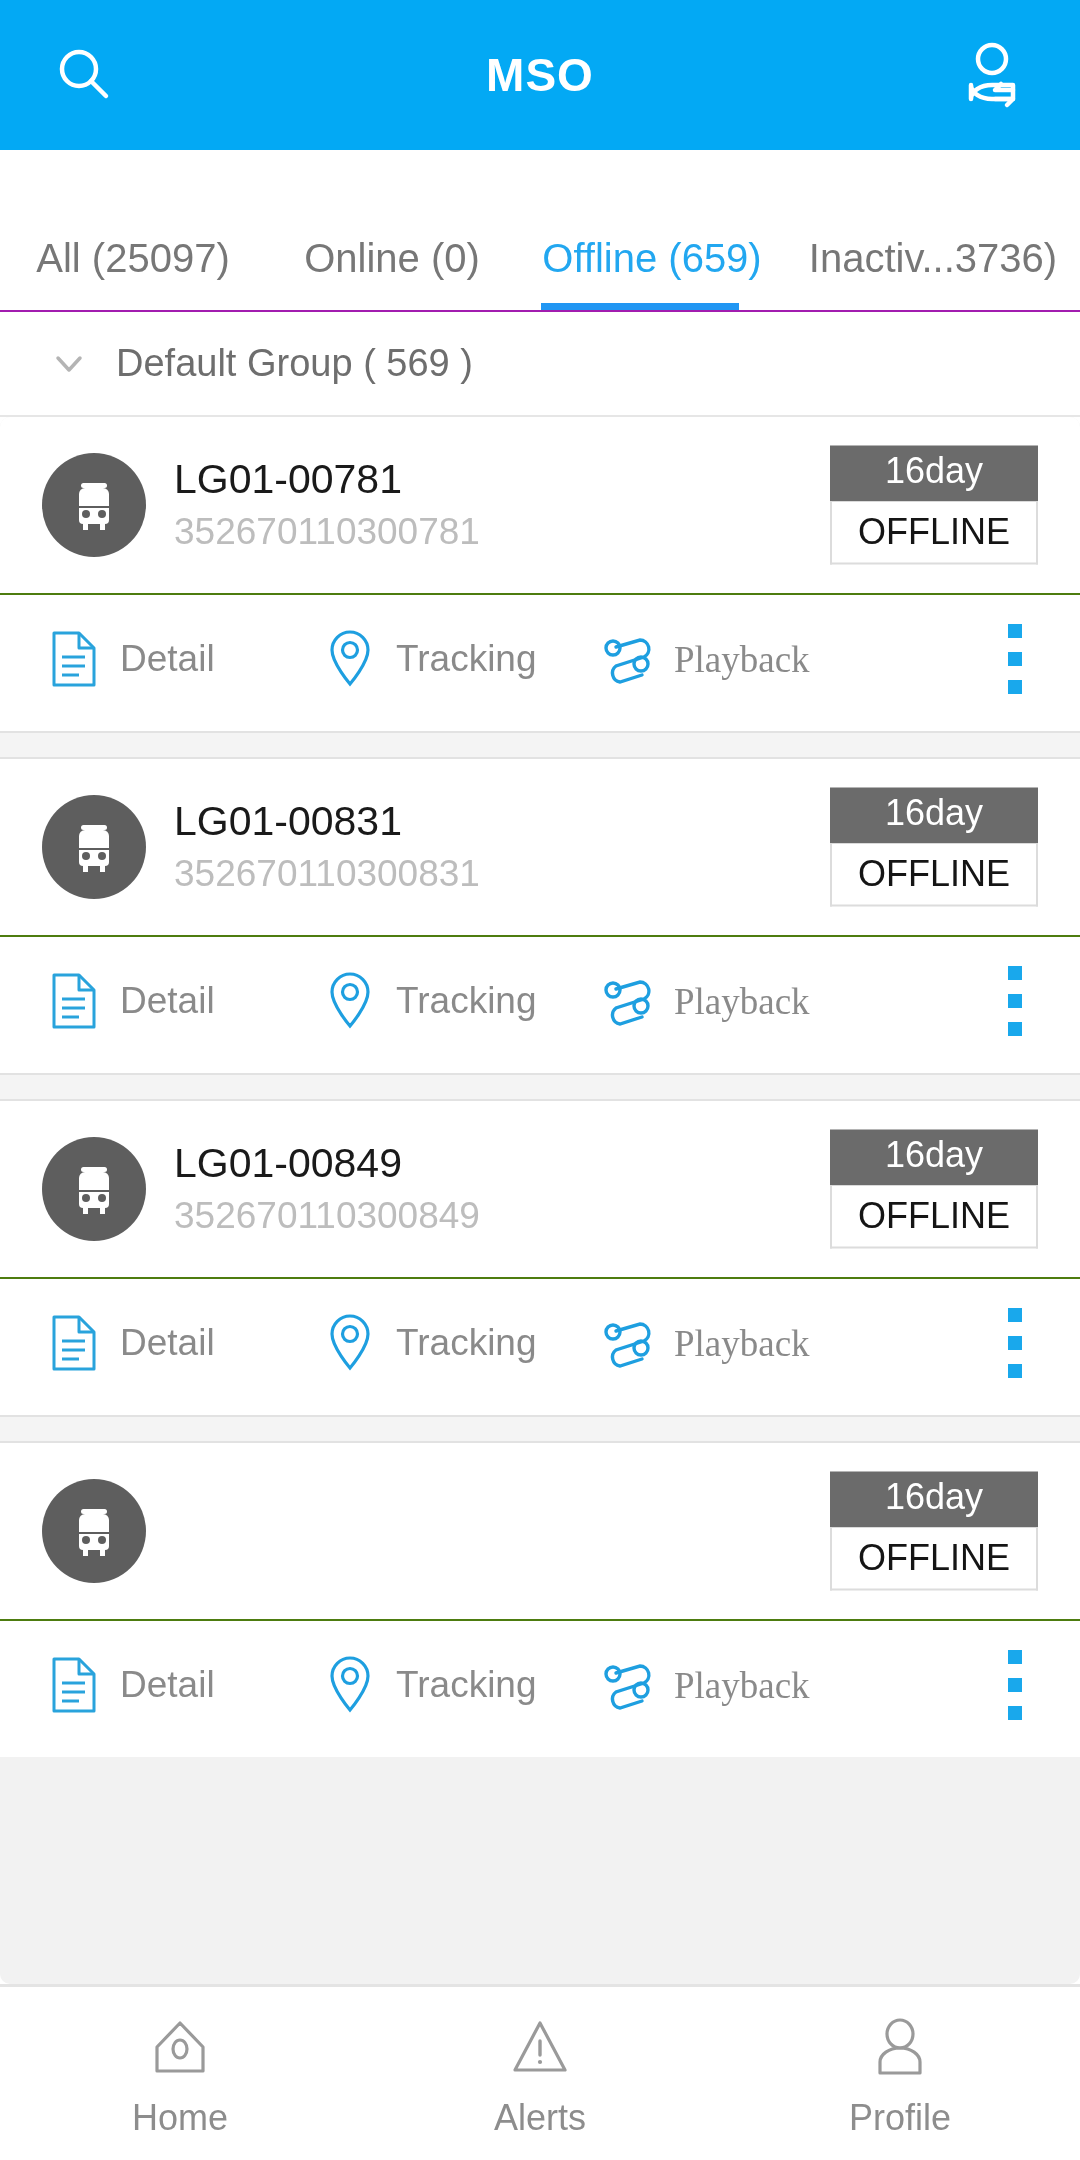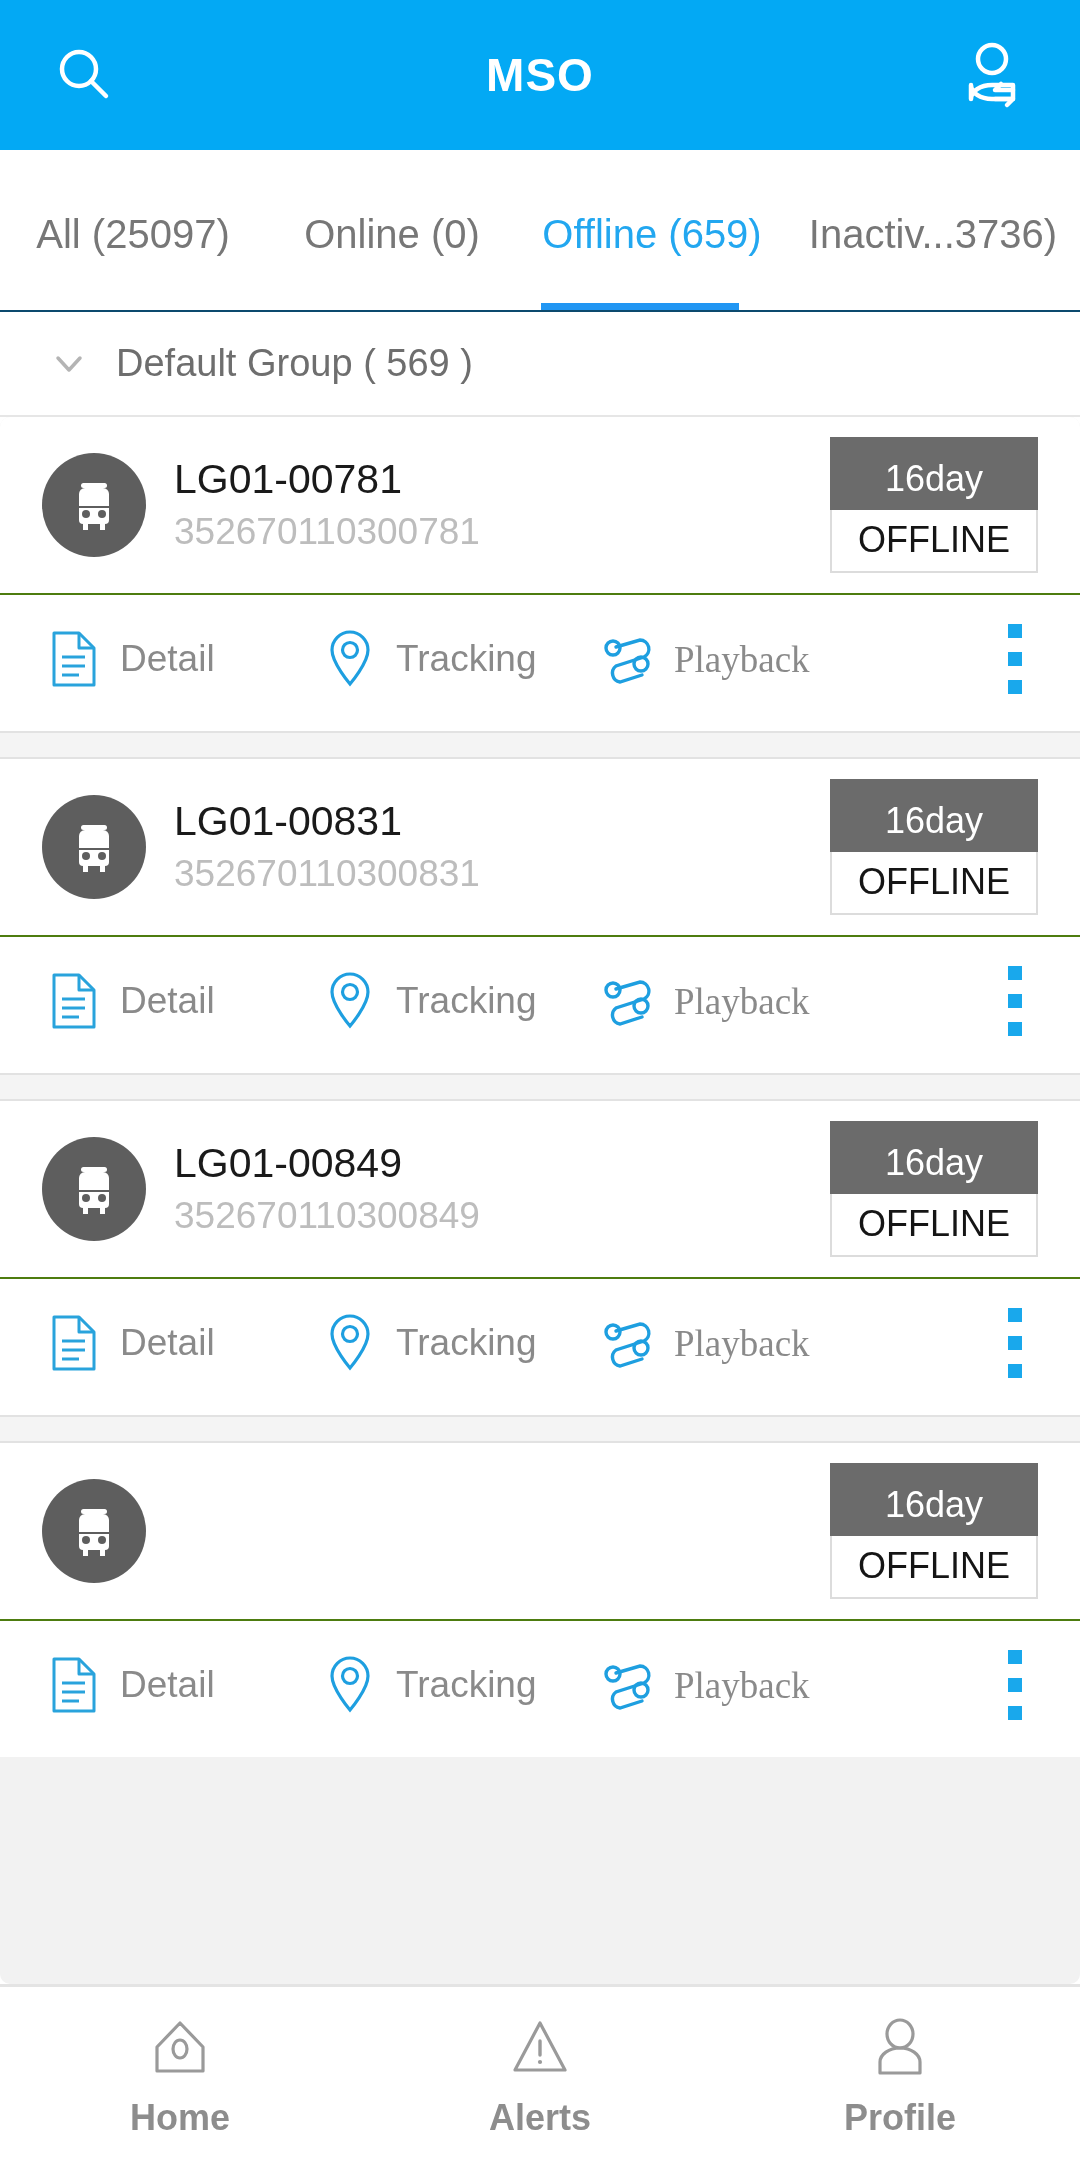--- a/index.html
+++ b/index.html
@@ -20,22 +20,22 @@
   .hdr-title {
     position:absolute; left:0; right:0; text-align:center;
     color:#ffffff; font-size:46px; font-weight:bold; letter-spacing:1px;
     pointer-events:none;
   }
   .hdr-user { margin-left:auto; margin-right:48px; width:80px; height:80px; display:flex; align-items:center; justify-content:center; z-index:2; }
 
   
   .tabs {
     flex:0 0 162px; height:162px; background:#ffffff;
-    display:flex; align-items:center; position:relative;
-    border-bottom:2px solid #0c4a6e;
+    display:flex; align-items:flex-end; position:relative;
+    border-bottom:2px solid #a21caf;
   }
   .tab {
     display:flex; align-items:center; justify-content:center;
     height:112px; padding-top:8px;
     font-size:40px; color:#777777; white-space:nowrap;
     position:relative;
   }
   .tab.t-all { width:266px; }
   .tab.t-online { width:252px; }
   .tab.t-offline { width:268px; color:#22A7F0; }
@@ -69,21 +69,21 @@
   }
   .card-text { margin-left:28px; display:flex; flex-direction:column; justify-content:center; }
   .dev-name { font-size:41px; color:#1a1a1a; line-height:1.22; }
   .dev-imei { font-size:37px; color:#bdbdbd; line-height:1.28; margin-top:4px; }
   .badge {
     position:absolute; right:42px; top:50%; transform:translateY(-50%);
     width:208px; display:flex; flex-direction:column;
   }
   .badge-top {
     background:#6b6b6b; color:#ffffff; font-size:36px;
-    text-align:center; padding:21px 0 10px;
+    text-align:center; padding:4px 0 10px;
   }
   .badge-bot {
     background:#ffffff; color:#151515; font-size:36px;
     text-align:center; padding:9px 0 10px;
     border:2px solid #dcdcdc; border-top:none;
   }
 
   .card-actions {
     height:138px; display:flex; align-items:center;
     border-top:2px solid #4d7c0f;
@@ -101,21 +101,21 @@
   .gap { height:28px; background:#f4f4f4; border-top:2px solid #e2e2e2; border-bottom:2px solid #e2e2e2; }
 
   
   .bottom-nav {
     flex:0 0 176px; height:176px; background:#ffffff;
     border-top:3px solid #e4e4e4;
     display:flex; align-items:center;
   }
   .nav-item {
     flex:1 1 0; height:100%;
-    display:flex; flex-direction:column; align-items:center; justify-content:center;font-weight:bold;
+    display:flex; flex-direction:column; align-items:center; justify-content:center;
   }
   .nav-ic { height:76px; display:flex; align-items:center; justify-content:center; }
   .nav-lb { font-size:36px; color:#8d8d8d; margin-top:12px; }
   .nav-item.active .nav-lb { color:#22A7F0; }
 </style>
 </head>
 <body>
 
 <div id="app">
 

